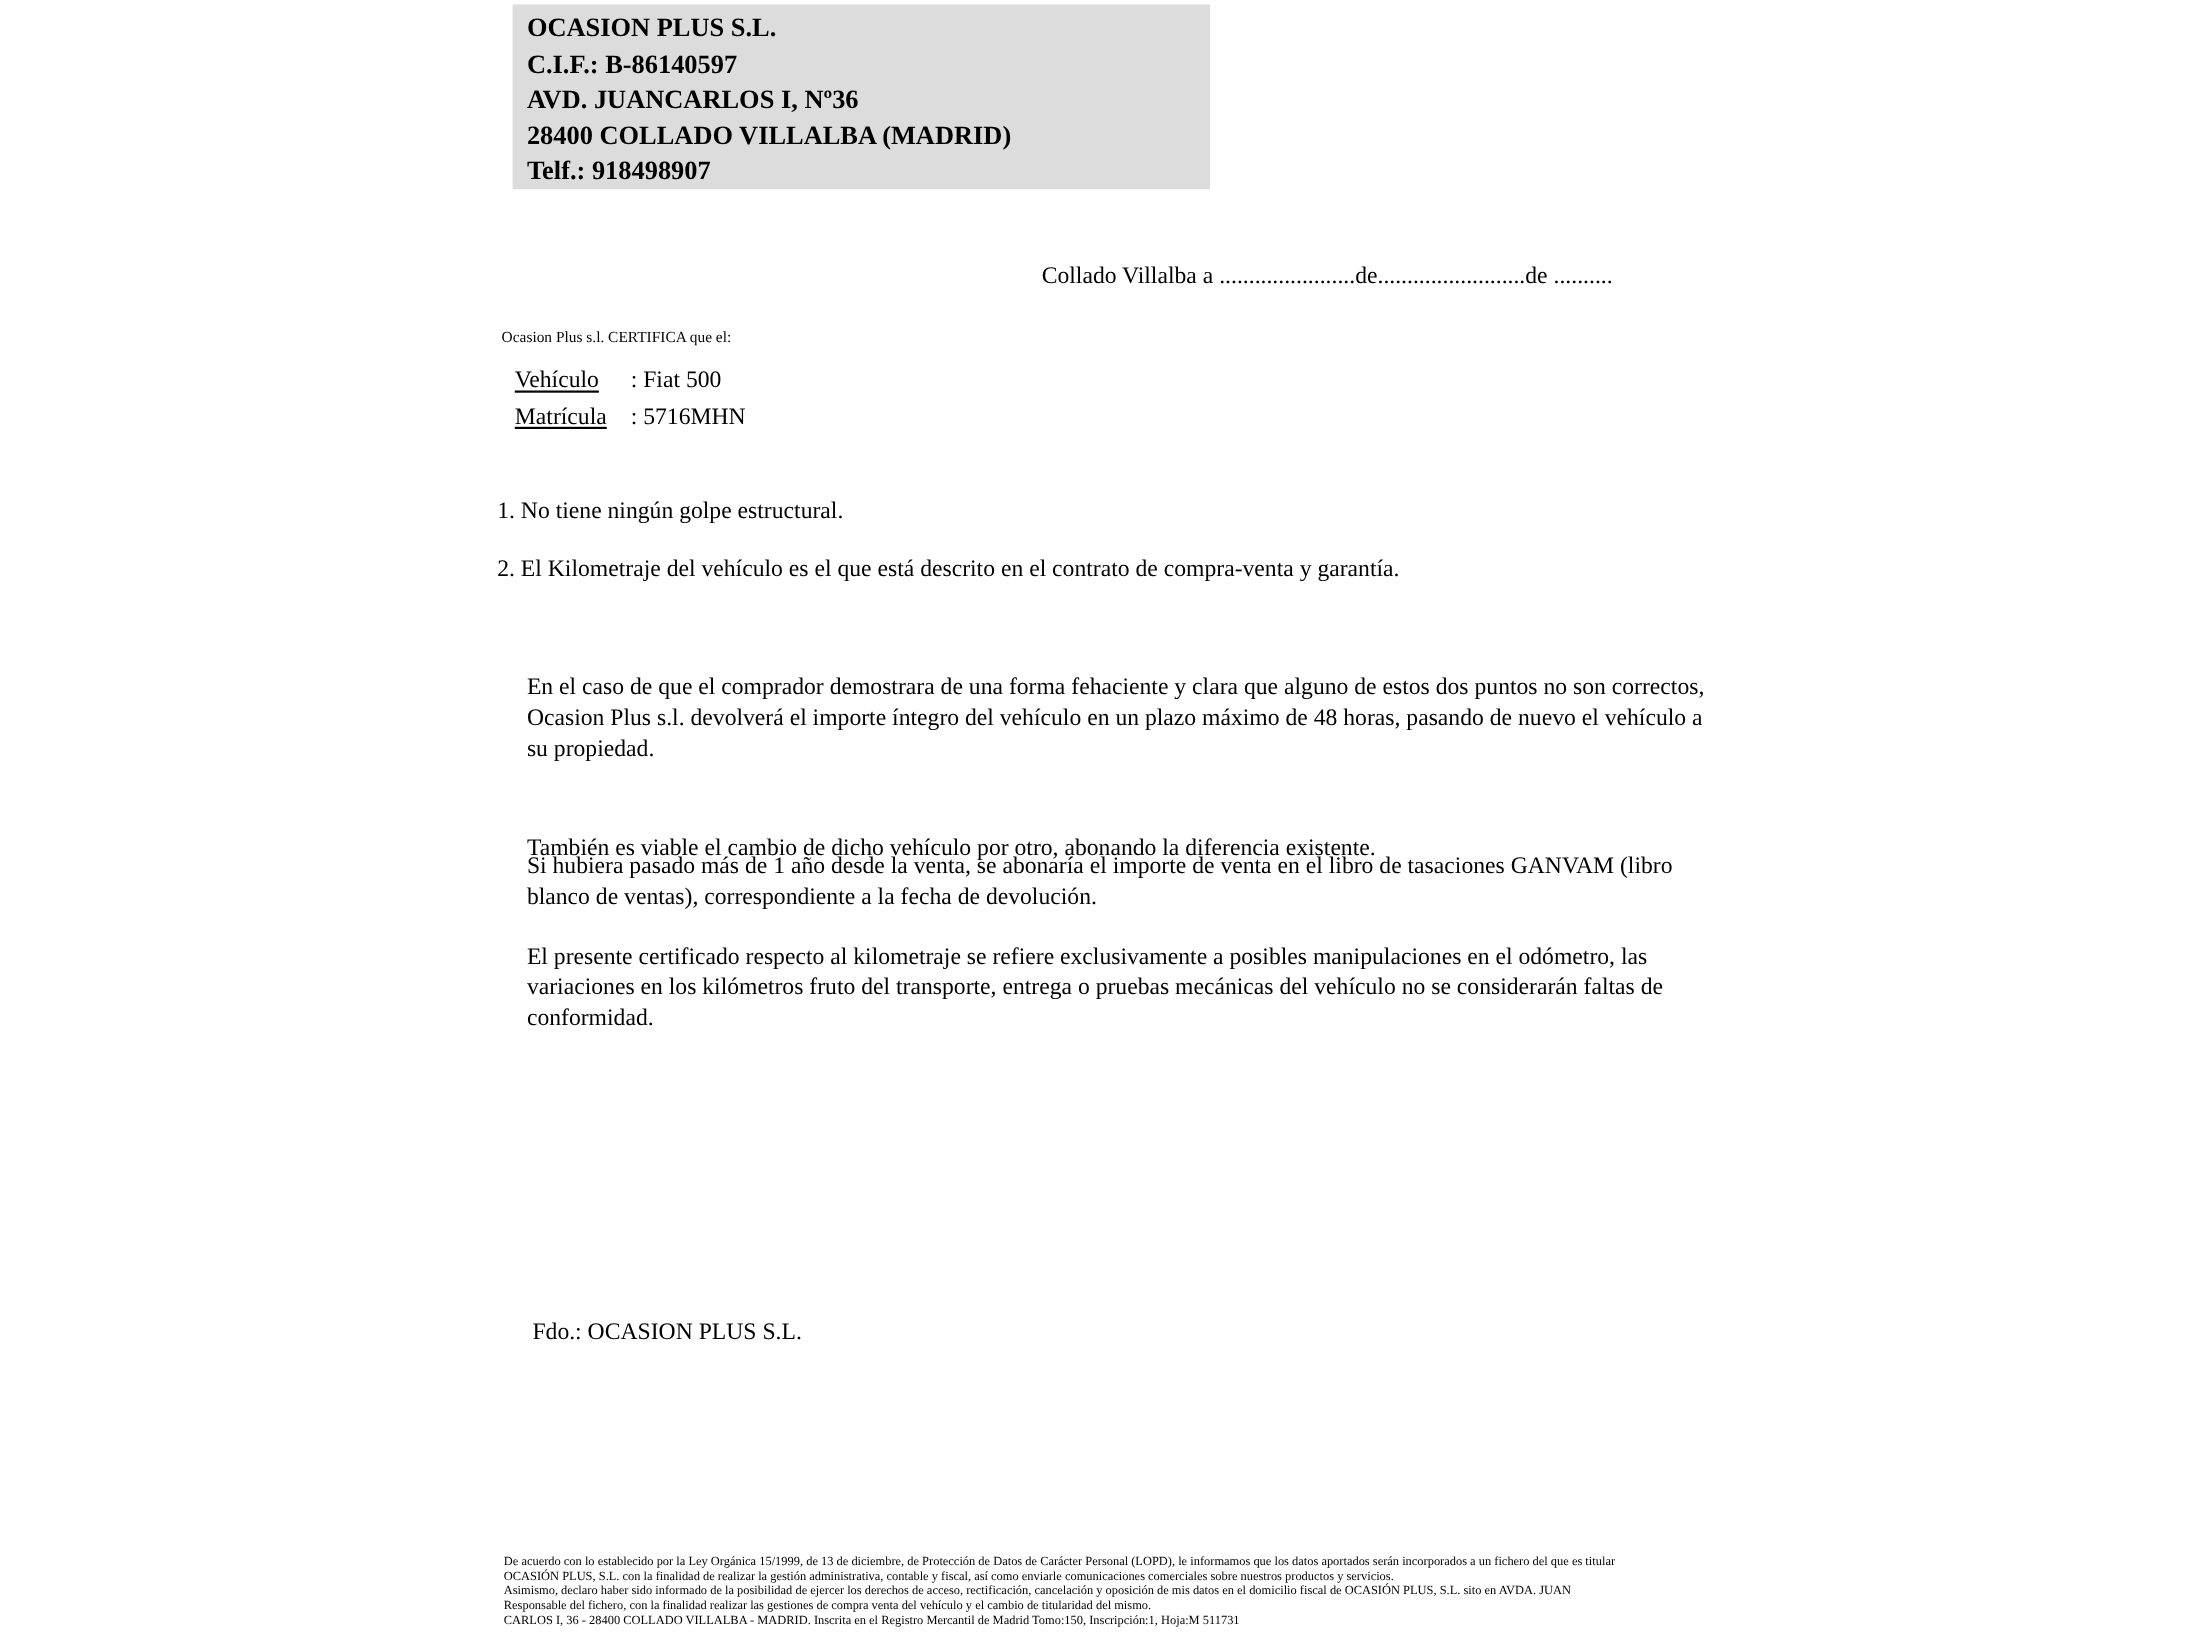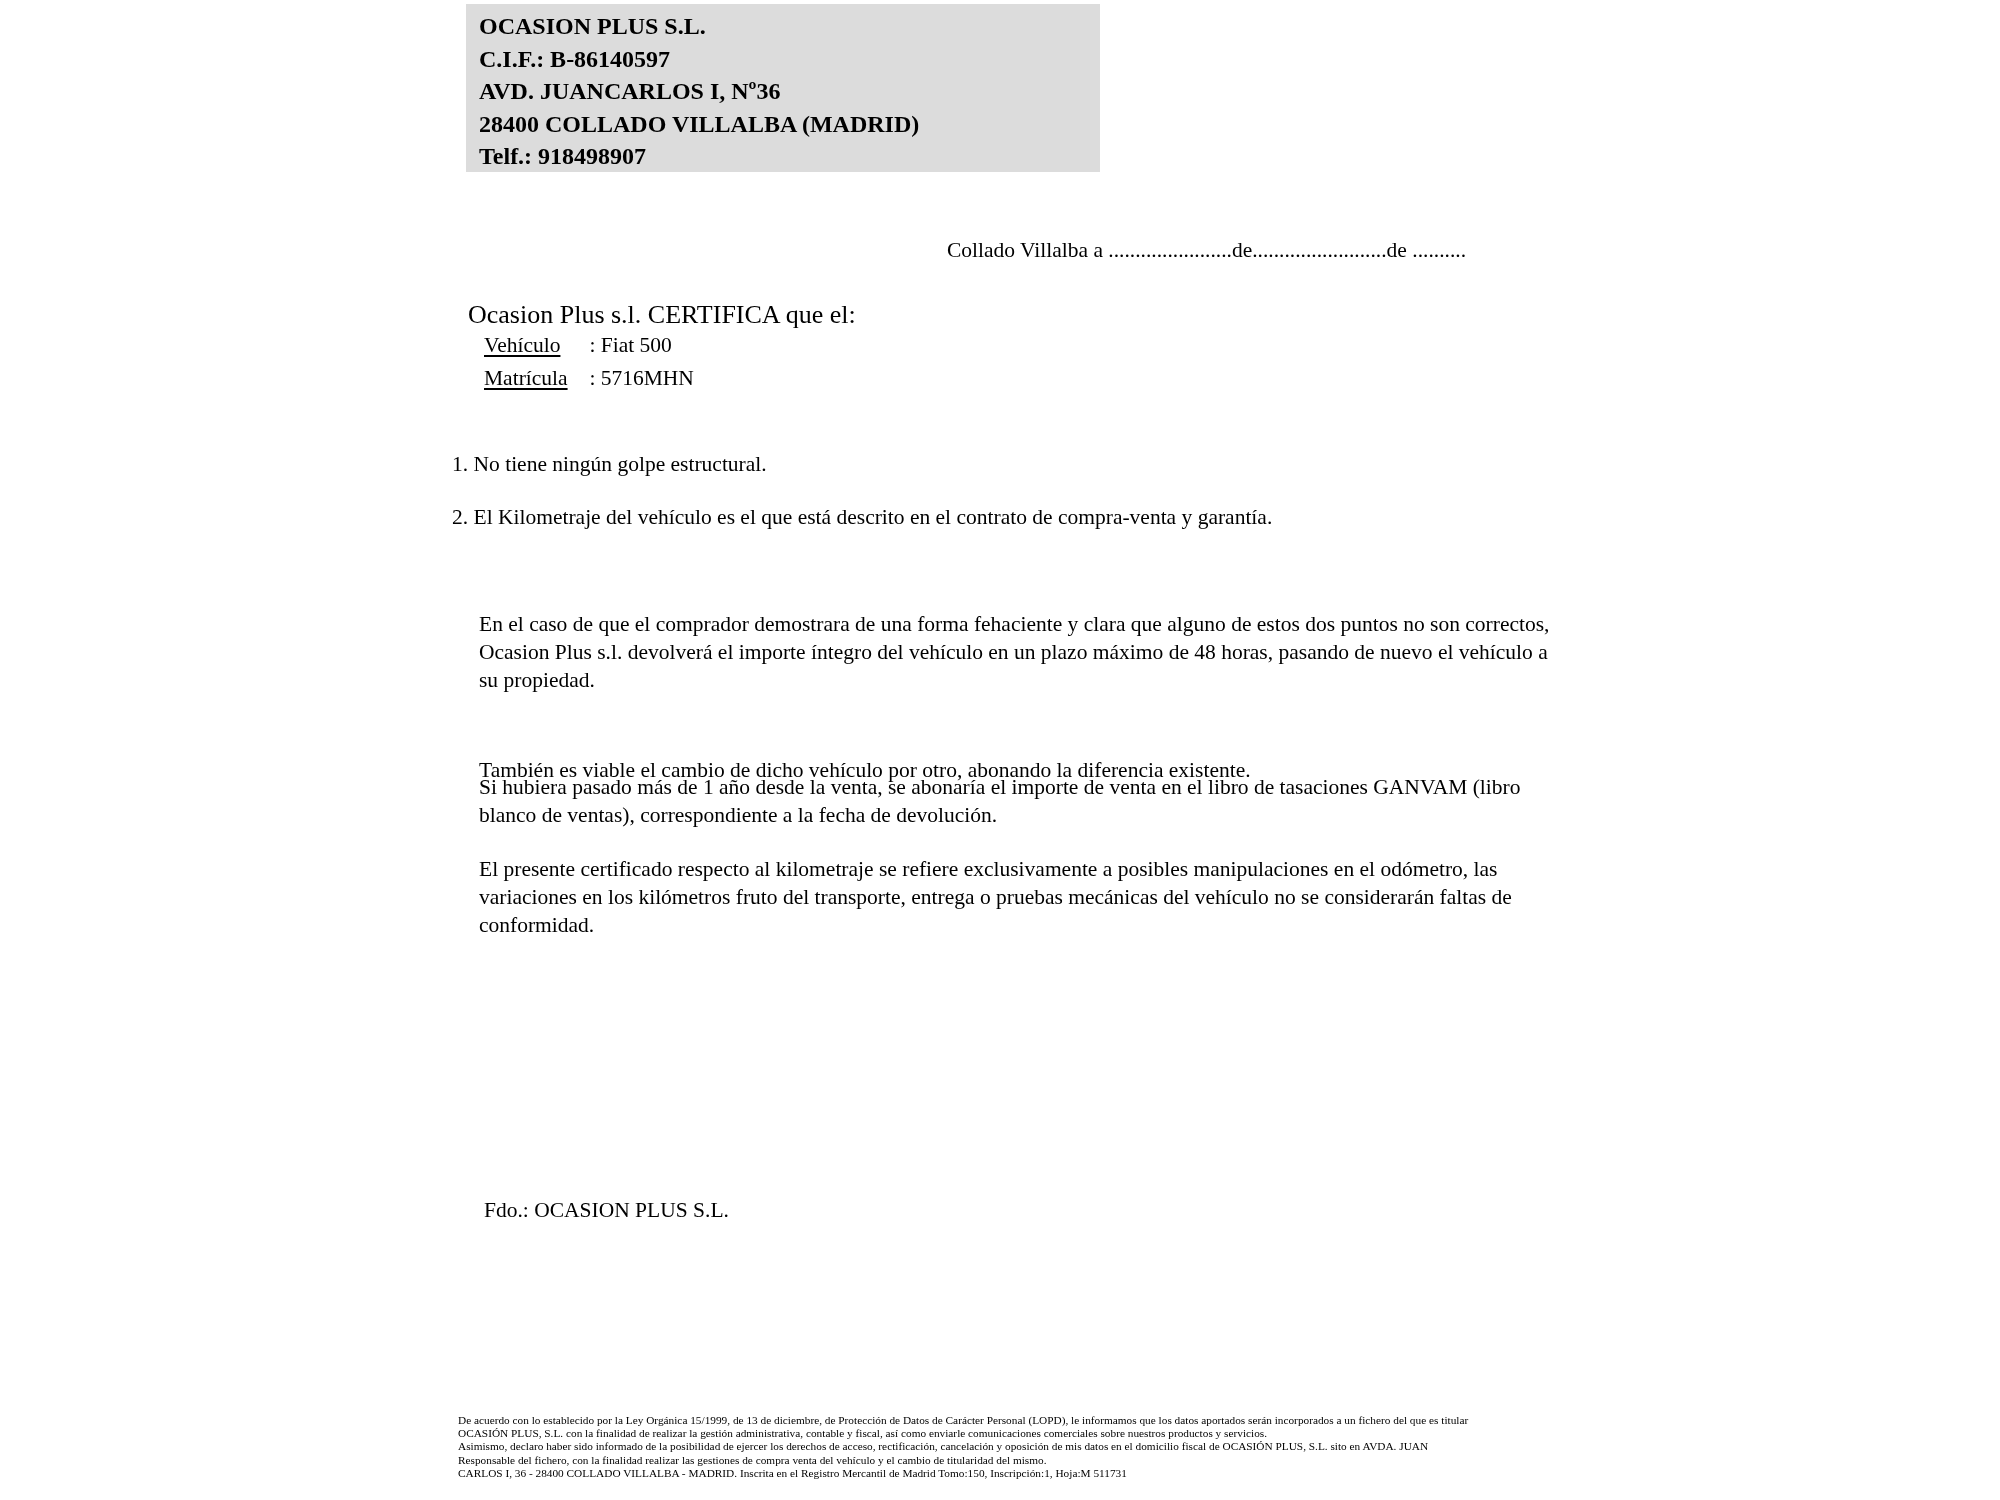--- a/index.html
+++ b/index.html
@@ -38,28 +38,28 @@
   .date-line {
     position: absolute;
     left: 947px;
     top: 238px;
     font-size: 21.5px;
     white-space: nowrap;
   }
   
   .certifica-intro {
     position: absolute;
-    left: 468px;
+    left: 456px;
     top: 300px;
-    font-size: 26px;
+    font-size: 14px;
     white-space: nowrap;
   }
   .field-row {
     position: absolute;
-    left: 484px;
+    left: 468px;
     font-size: 21.5px;
     white-space: nowrap;
   }
   .field-row.row-0 { top: 333px; }
   .field-row.row-1 { top: 366px; }
   .field-label {
     display: inline-block;
     width: 100px;
   }
   .field-label u {

